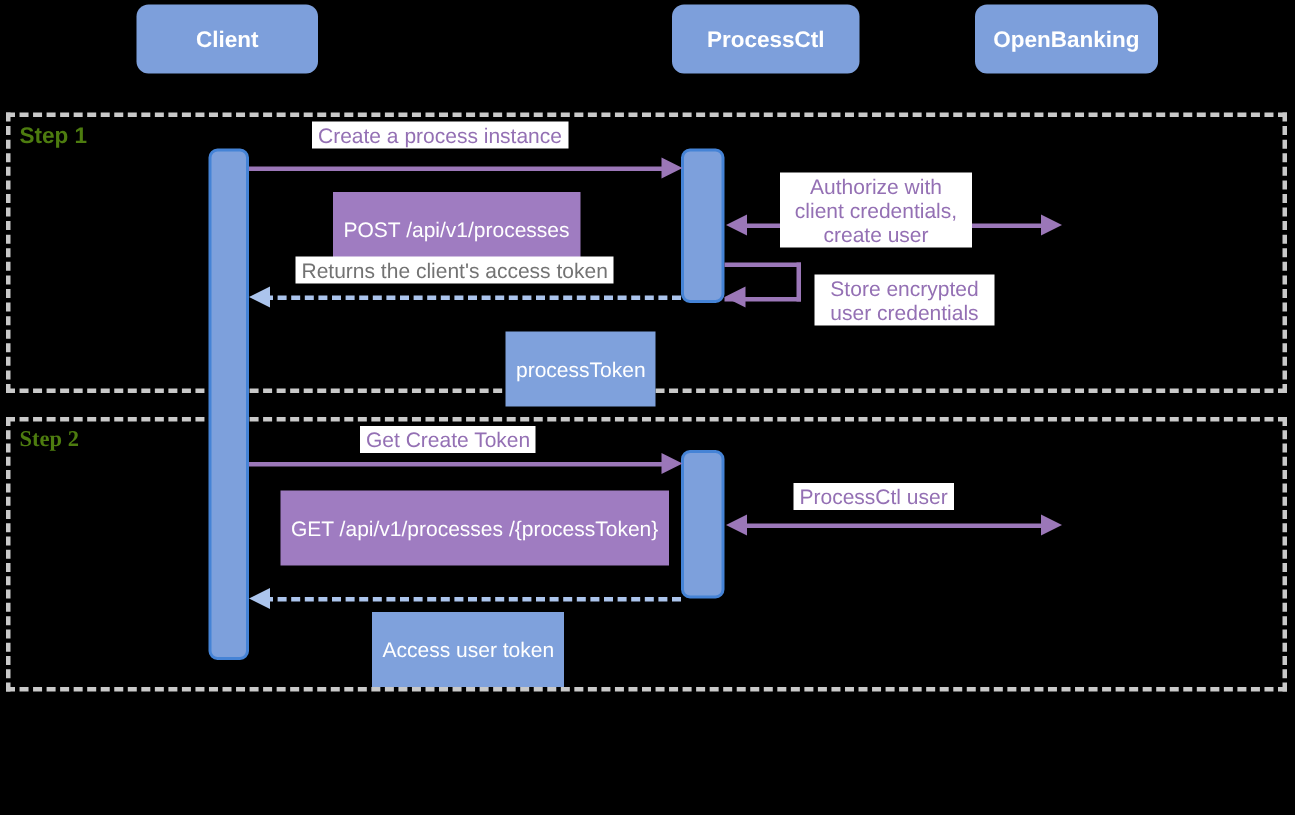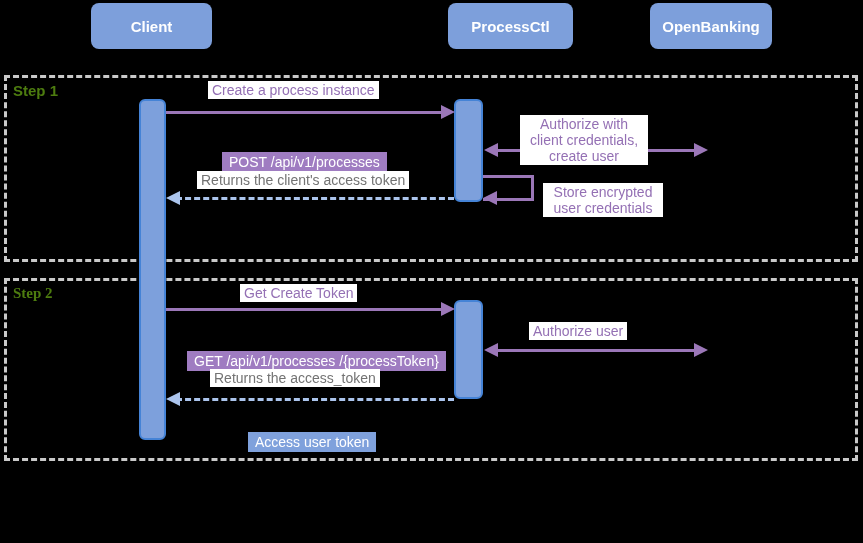--- a/index.html
+++ b/index.html
@@ -74,23 +74,22 @@
     white-space: nowrap;
   }
   .lbl.purple { color: #9470b4; }
   .lbl.blue   { color: #737373; }
   .lbl.multiline { white-space: pre-line; text-align: center; }
   .badge {
     position: absolute;
     color: #ffffff;
     font-size: 14px;
     line-height: 16px;
-    padding: 2px 7px;
+    padding: 17px 7px;
     white-space: nowrap;
-    margin-top: 24px;
   }
   .badge.purple-bg { background: #9f7cc1; }
   .badge.blue-bg   { background: #7fa1dc; }
 </style>
 </head>
 <body>
 
 <div class="stage">
 
   <div class="actor" style="left:91px; width:121px;">
@@ -139,20 +138,20 @@
   <div class="tri tri-l-blue" style="left:166px; top:392px;"></div>
 
   <div class="lbl purple" style="left:208px; top:81px;">Create a process instance</div>
   <div class="badge purple-bg" style="left:222px; top:128px;">POST /api/v1/processes</div>
   <div class="lbl purple multiline" style="left:520px; top:92px; width:120px;margin-top:23px;">Authorize with
 client credentials,
 create user</div>
   <div class="lbl blue" style="left:197px; top:171px;">Returns the client's access token</div>
   <div class="lbl purple multiline" style="left:543px; top:171px; width:112px;margin-top:12px;">Store encrypted
 user credentials</div>
+  <div class="badge blue-bg" style="left:337px; top:221px;">processToken</div>
 
   <div class="lbl purple" style="left:240px; top:284px;">Get Create Token</div>
   <div class="badge purple-bg" style="left:187px; top:327px;">GET /api/v1/processes /{processToken}</div>
-  <div class="lbl purple" style="left:529px; top:322px;">Authorize user</div>
-  <div class="lbl blue" style="left:210px; top:369px;">Returns the access_token</div>
+  <div class="lbl purple" style="left:529px; top:322px;">ProcessCtl user</div>
   <div class="badge blue-bg" style="left:248px; top:408px;">Access user token</div>
 
 </div>
 
 </body></html>

